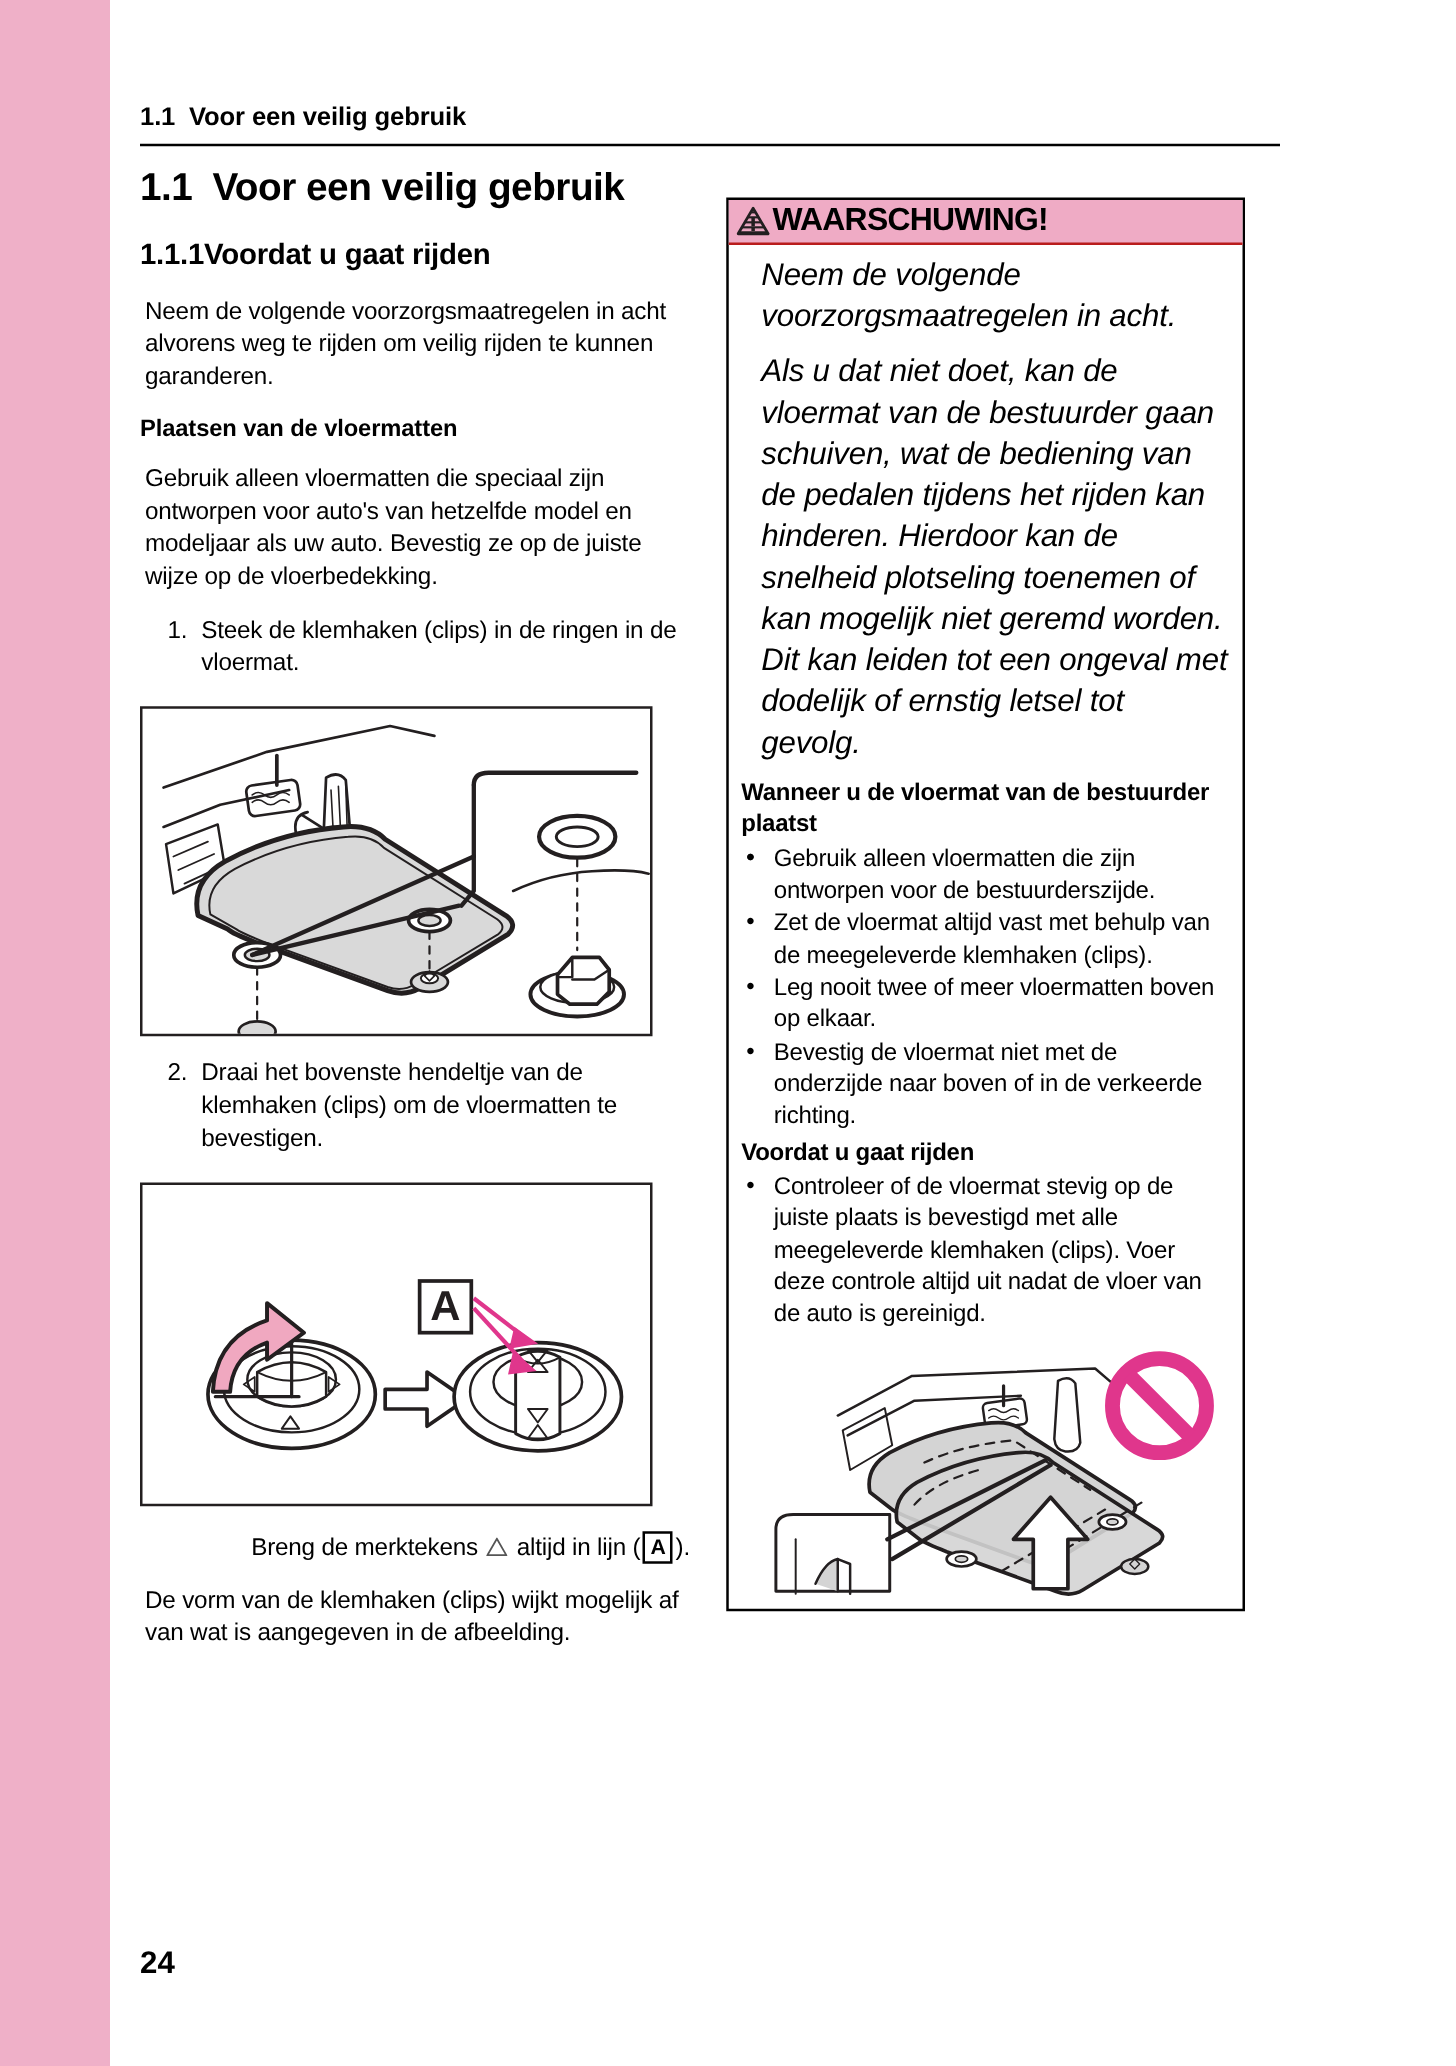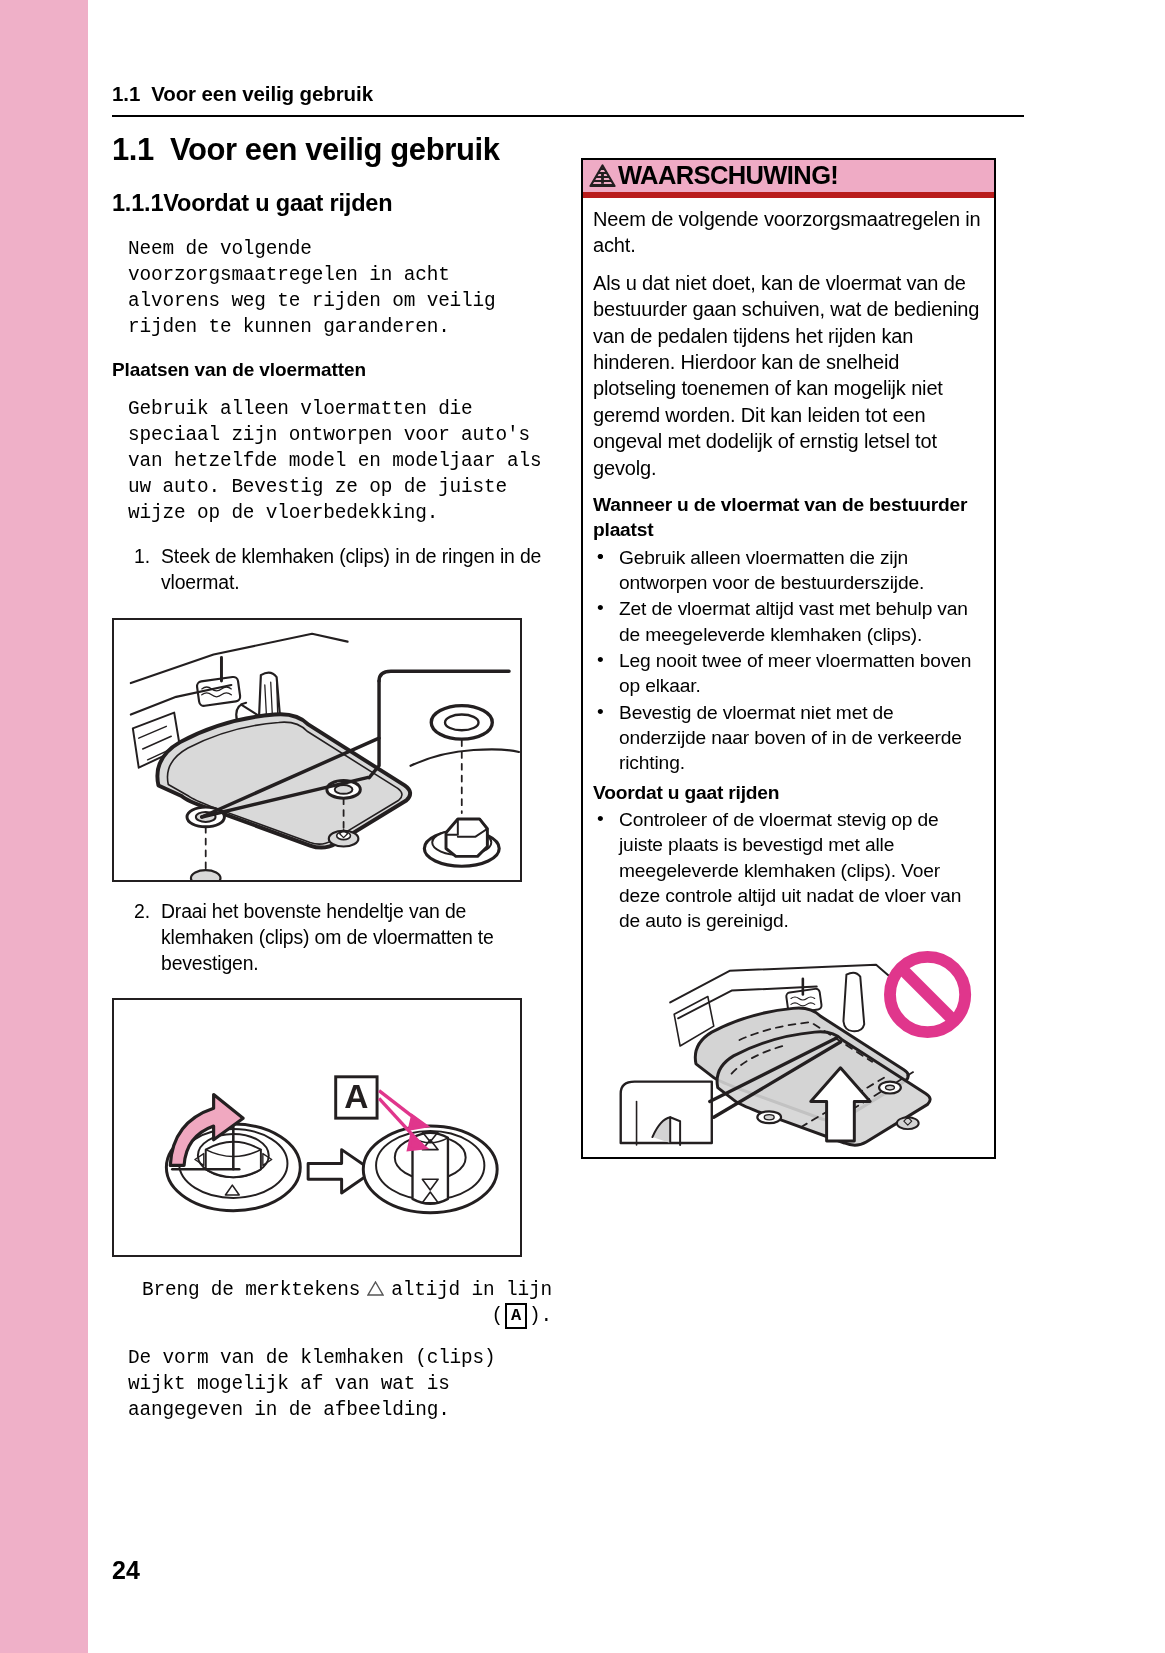--- a/index.html
+++ b/index.html
@@ -91,25 +91,24 @@
 
   h3.subhead {
     margin: 19px 0 14px 0;
     font-size: 19px;
     font-weight: bold;
     letter-spacing: -0.1px;
     line-height: 1.2;
   }
 
   p.body {
-    margin: 0 0 17px 16px;
+    margin: 0 0 17px 4px;
     font-size: 19.4px;
     line-height: 1.345;
     letter-spacing: -0.15px;
-    font-family: Liberation Mono, monospace;
   }
 
   ol.steps {
     margin: 0;
     padding: 0;
     list-style: none;
   }
   ol.steps li {
     position: relative;
     padding-left: 49px;
@@ -137,21 +136,21 @@
 
   
   .warning-box {
     border: 2px solid #000;
     box-sizing: border-box;
     background: #fff;
     width: 415px;
   }
   .warning-head {
     background: #efabc5;
-    border-bottom: 6px solid #b91c1c;
+    border-bottom: 2px solid #b91c1c;
     height: 36px;
     display: flex;
     align-items: center;
     padding: 16px 6px;
     box-sizing: border-box;
     text-align: center;
   }
   .warning-head .wicon {
     width: 27px; height: 24px;
     margin-right: 2px;
@@ -160,24 +159,25 @@
   .warning-head .wtitle {
     font-size: 25.5px;
     font-weight: bold;
     letter-spacing: -0.6px;
     line-height: 1;
   }
   .warning-body {
     padding: 8px 10px 10px 10px;
   }
   .warning-body p {
-    margin: 0 0 11px 0;
-    font-size: 20px;
+    margin: 0 0 11px 16px;
+    font-size: 25px;
     line-height: 1.32;
     letter-spacing: -0.15px;
+    font-style: italic;
   }
   .warning-body h4 {
     margin: 4px 0 2px 0;
     font-size: 19.2px;
     font-weight: bold;
     line-height: 1.32;
     letter-spacing: -0.2px;
   }
   ul.wlist {
     margin: 0 0 2px 0;

